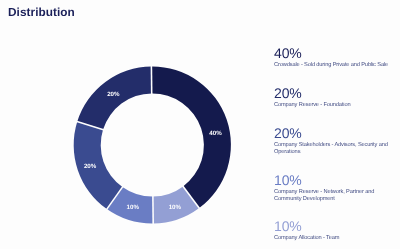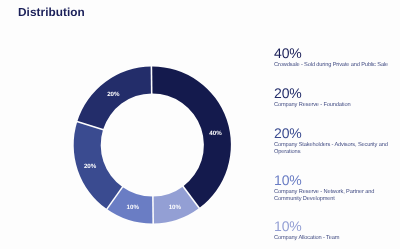--- a/index.html
+++ b/index.html
@@ -19,21 +19,20 @@
   svg text { -webkit-font-smoothing: antialiased; }
   #donut-svg { will-change: transform; }
   #page-title {
     position: absolute;
     left: 8px;
     top: 4.5px;
     font-size: 11.8px;
     font-weight: bold;
     color: #1b2059;
     letter-spacing: 0.05px;
-    margin-left: 10px;
   }
   #donut-wrap {
     position: absolute;
     left: 0;
     top: 0;
     width: 400px;
     height: 249px;
   }
   #legend {
     position: absolute;

